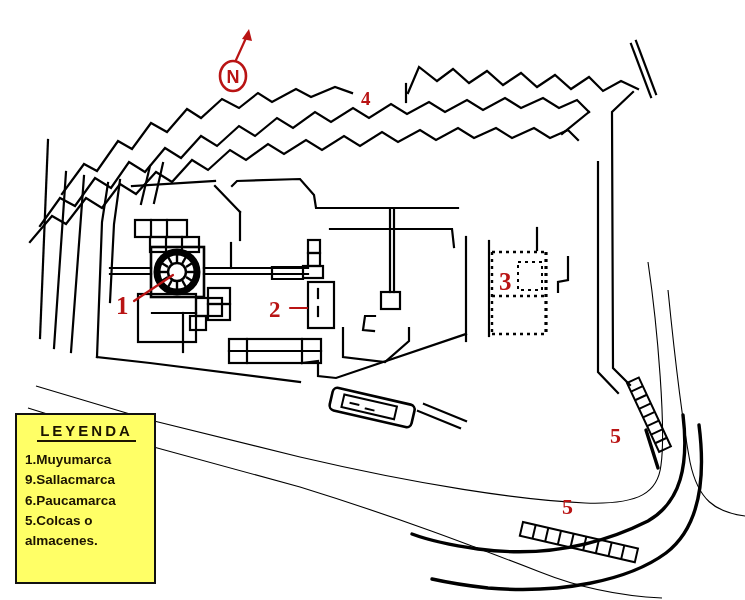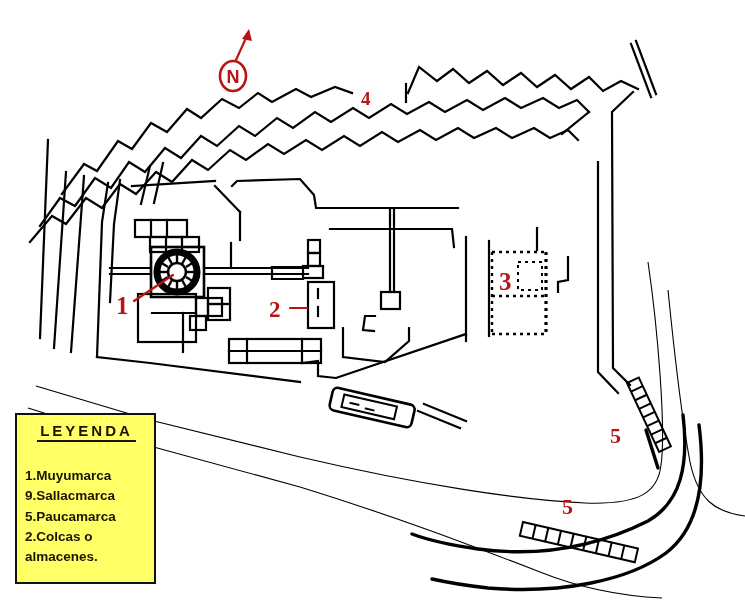--- a/index.html
+++ b/index.html
@@ -17,21 +17,21 @@
   .dotted{stroke:var(--line,#000);fill:none;stroke-width:2.4;stroke-dasharray:3 4;stroke-linecap:butt;}
   .dotted-heavy{stroke:var(--line,#000);fill:none;stroke-width:3.2;stroke-dasharray:3 4;}
   .redline{stroke:var(--accent,#b91414);fill:none;stroke-width:2.2;stroke-linecap:round;}
   text.marker{font-family:"Liberation Serif",serif;font-weight:bold;fill:var(--accent,#b91414);}
   text.north-n{font-family:"Liberation Sans",sans-serif;font-weight:bold;font-size:18px;fill:var(--accent,#b91414);}
   .legend{
     position:absolute;left:15px;top:413px;width:141px;height:171px;
     background:var(--legend-bg,#ffff66);border:2px solid var(--legend-border,#111);
     box-sizing:border-box;padding:7px 6px 0 8px;color:var(--legend-text,#1c1400);
   }
-  .legend-title-wrap{text-align:center;margin-bottom:24px;}
+  .legend-title-wrap{text-align:center;margin-bottom:8px;}
   .legend-title{
     display:inline-block;font-size:15px;font-weight:bold;letter-spacing:3px;
     border-bottom:2px solid var(--legend-text,#1c1400);padding:0 3px 1px 3px;
   }
   .legend-item{font-size:13.5px;font-weight:bold;line-height:1.5;width:125px;}
 </style>
 </head>
 <body>
 
 <div class="stage">
@@ -219,17 +219,17 @@
       <text class="marker" style="font-size:22px" x="562" y="514">5</text>
     </g>
   </svg>
 
   <div class="legend">
     <div class="legend-title-wrap">
       <span class="legend-title">LEYENDA</span>
     </div>
     <div class="legend-item">1.Muyumarca</div>
     <div class="legend-item">9.Sallacmarca</div>
-    <div class="legend-item">5.Paucamarca</div>
-    <div class="legend-item">2.Colcas o almacenes.</div>
+    <div class="legend-item">6.Paucamarca</div>
+    <div class="legend-item">5.Colcas o almacenes.</div>
   </div>
 
 </div>
 
 </body></html>

